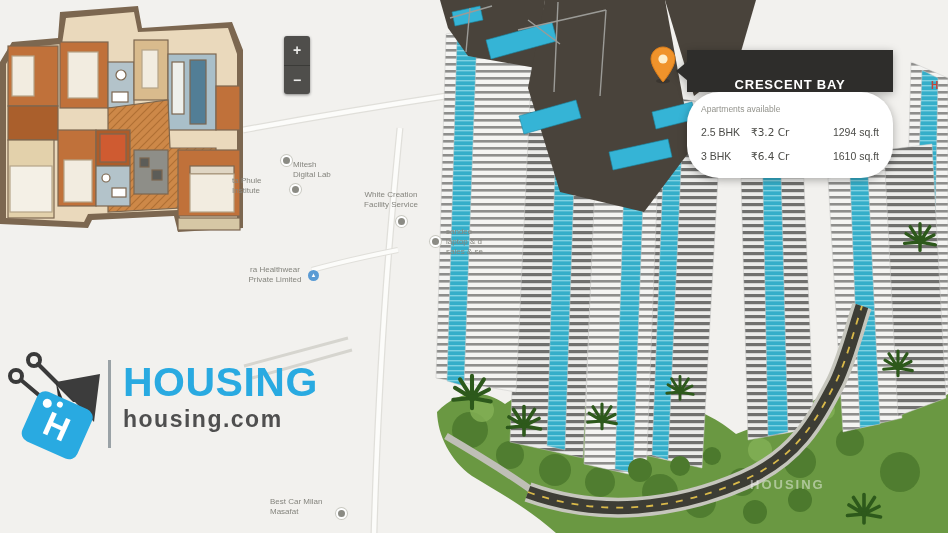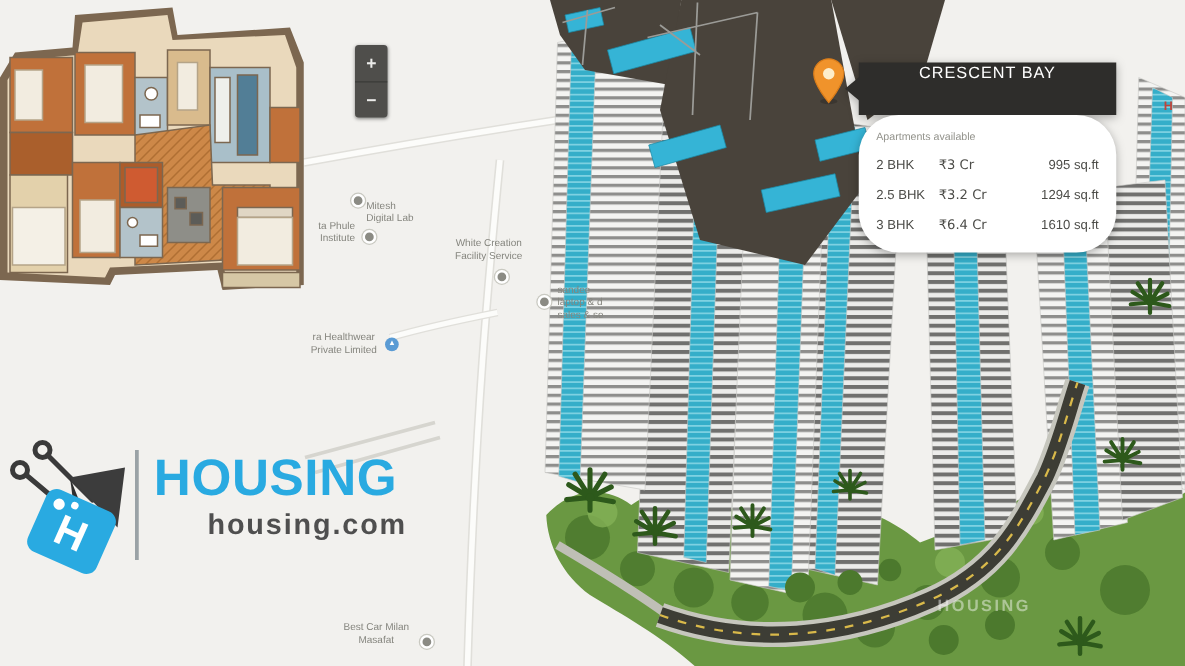--- a/index.html
+++ b/index.html
@@ -24,43 +24,43 @@
         font-size:14px;font-weight:bold;cursor:pointer;}
   .zbtn + .zbtn{border-top:1px solid #3b3b38;}
 
   
   .pin{position:absolute;left:650px;top:46px;z-index:5;}
 
   
   .popup{position:absolute;left:687px;top:50px;width:206px;z-index:6;
          filter:drop-shadow(0 2px 4px rgba(0,0,0,.3));}
   .popup-header{position:relative;background:#2e2d2b;height:42px;display:flex;
-                align-items:flex-start;justify-content:center;color:#fff;font-size:13px;
-                font-weight:normal;letter-spacing:.8px;}
+                align-items:flex-end;justify-content:center;color:#fff;font-size:13px;
+                font-weight:bold;letter-spacing:.8px;}
   .popup-notch{position:absolute;left:-11px;top:11px;width:0;height:0;
                border-top:10px solid transparent;border-bottom:10px solid transparent;
                border-right:12px solid #2e2d2b;}
   .popup-body{background:#fff;padding:12px 14px 16px 14px;border-radius:32px;}
   .popup-sub{font-size:8.5px;color:#93938c;}
   .prow{display:flex;align-items:baseline;margin-top:12px;font-size:10.5px;color:#4c4c48;}
   .prow .t{width:50px;}
   .prow .p{width:66px;font-family:"DejaVu Sans","Liberation Sans",sans-serif;}
   .prow .a{margin-left:auto;}
 
   
   .watermark{position:absolute;left:750px;top:477px;z-index:4;color:rgba(255,255,255,.45);
              font-size:13px;font-weight:bold;letter-spacing:2px;}
 
   
   .logo{position:absolute;left:4px;top:348px;z-index:7;display:flex;align-items:flex-start;}
   .logo-icon{width:104px;height:112px;}
   .logo-div{width:3px;height:88px;background:#9aa2a6;margin:12px 12px 0 0;}
   .logo-text{padding-top:14px;}
   .logo-name{font-size:41px;font-weight:800;color:#29aae1;line-height:1;letter-spacing:.5px;}
-  .logo-domain{font-size:23px;font-weight:bold;color:#4f4f4f;letter-spacing:1.5px;margin-top:3px;margin-left:43px;}
+  .logo-domain{font-size:23px;font-weight:bold;color:#4f4f4f;letter-spacing:1.5px;margin-top:3px;}
 </style>
 </head>
 <body>
 
 <div class="stage">
 
   <svg class="scene" width="948" height="533" viewBox="0 0 948 533">
     <defs>
       <pattern id="wA" width="7" height="7" patternUnits="userSpaceOnUse">
         <rect width="7" height="7" fill="#ececea"></rect>
@@ -225,61 +225,56 @@
 
   <div class="zoomctl">
     <div class="zbtn">+</div>
     <div class="zbtn">−</div>
   </div>
 
   <span class="poidot" style="left:281px;top:155px"></span>
   <div class="maplabel" style="left:293px;top:160px">Mitesh
 Digital Lab</div>
 
-  <div class="maplabel" style="left:232px;top:176px;text-align:right;width:52px">ta Phule
+  <div class="maplabel" style="left:232px;top:176px;width:52px">ta Phule
 Institute</div>
   <span class="poidot" style="left:290px;top:184px"></span>
 
   <div class="maplabel" style="left:358px;top:190px;text-align:center;width:66px">White Creation
 Facility Service</div>
   <span class="poidot" style="left:396px;top:216px"></span>
 
   <span class="poidot" style="left:430px;top:236px"></span>
   <div class="maplabel" style="left:446px;top:227px">sandee
 laptop &amp; d
 sales &amp; se</div>
 
   <div class="maplabel" style="left:248px;top:265px;text-align:center;width:54px">ra Healthwear
 Private Limited</div>
   <span class="blueicon" style="left:308px;top:270px">▲</span>
 
-  <div class="maplabel" style="left:270px;top:497px;text-align:center;width:62px">Best Car Milan
+  <div class="maplabel" style="left:270px;top:497px;text-align:left;width:62px">Best Car Milan
 Masafat</div>
   <span class="poidot" style="left:336px;top:508px"></span>
 
   <span class="hospital" style="left:931px;top:80px">H</span>
 
   <svg class="pin" width="26" height="38" viewBox="0 0 26 38">
     <ellipse cx="13" cy="35" rx="7" ry="2.4" fill="rgba(0,0,0,.18)"></ellipse>
     <path d="M13,1 C19.6,1 25,6.4 25,13 C25,22 13,36 13,36 C13,36 1,22 1,13 C1,6.4 6.4,1 13,1 Z" fill="#f0932b" stroke="#d97c1a" stroke-width="1"></path>
     <circle cx="13" cy="13" r="4.6" fill="#fdeecb"></circle>
   </svg>
 
   <div class="popup">
     <div class="popup-header">
       <div class="popup-notch"></div>
       <span>CRESCENT BAY</span>
     </div>
     <div class="popup-body">
       <div class="popup-sub">Apartments available</div>
-      <div class="prow">
-        <span class="t">2 BHK</span>
-        <span class="p">₹3 Cr</span>
-        <span class="a">995 sq.ft</span>
-      </div>
       <div class="prow">
         <span class="t">2.5 BHK</span>
         <span class="p">₹3.2 Cr</span>
         <span class="a">1294 sq.ft</span>
       </div>
       <div class="prow">
         <span class="t">3 BHK</span>
         <span class="p">₹6.4 Cr</span>
         <span class="a">1610 sq.ft</span>
       </div>

